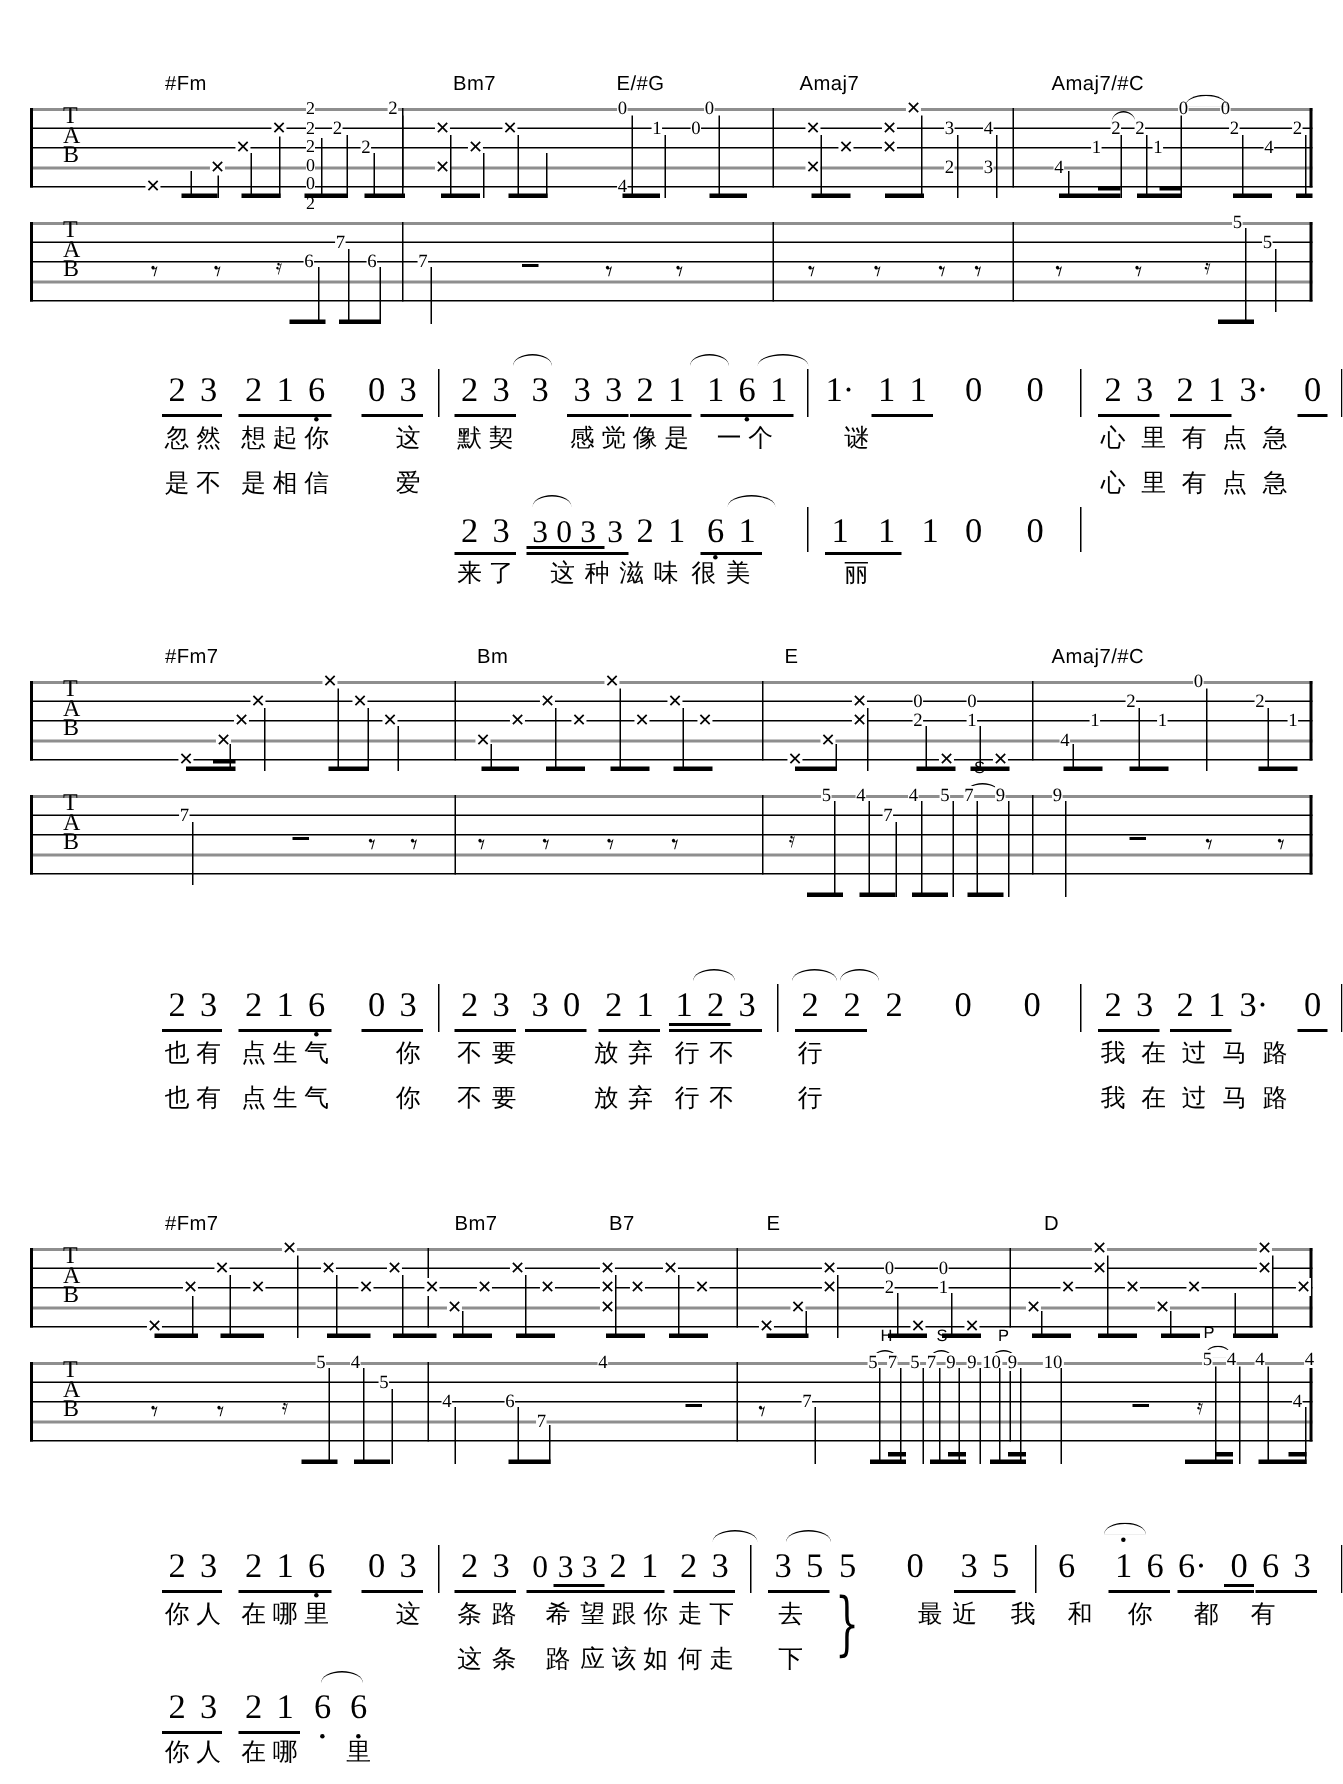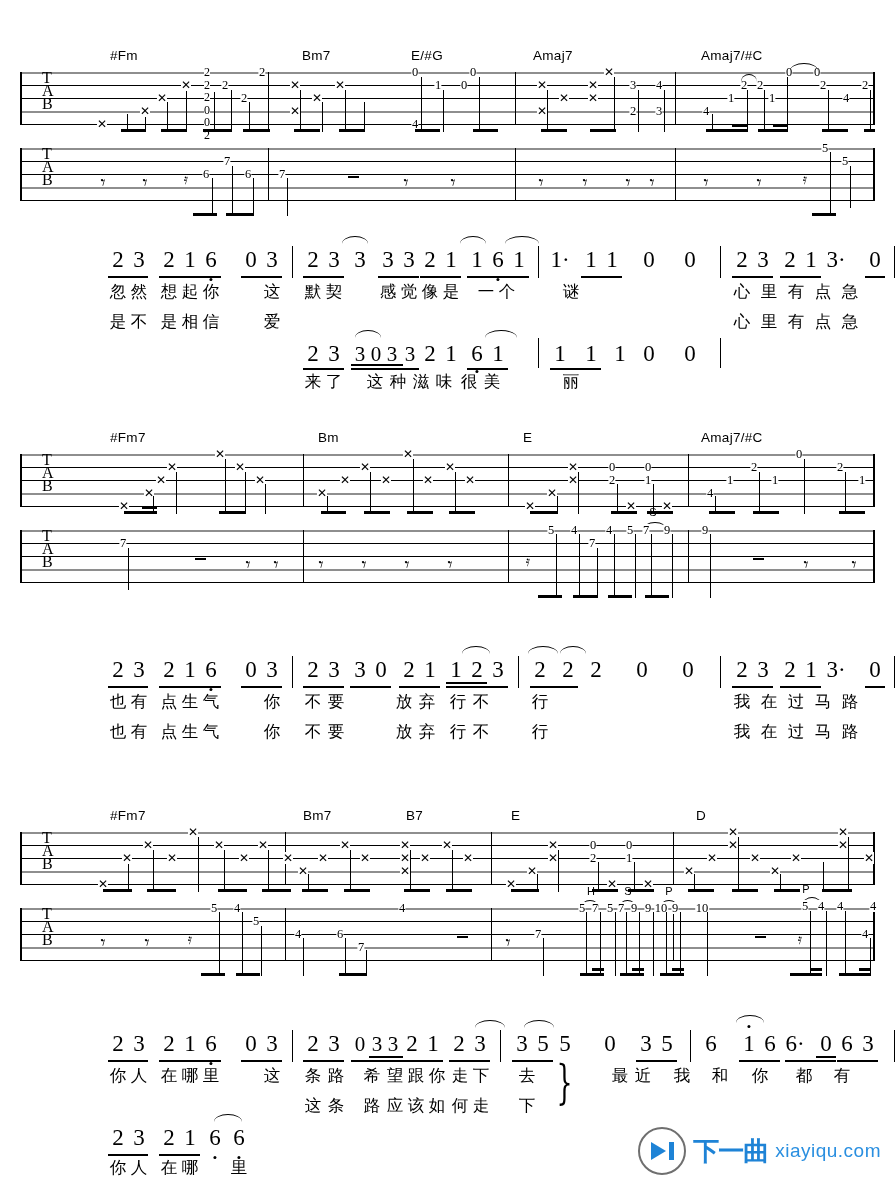--- a/index.html
+++ b/index.html
@@ -951,22 +951,14 @@
 
     <div class="lyrrow">
       <div class="lyr" style="left:98px">你</div>
       <div class="lyr" style="left:119px">人</div>
       <div class="lyr" style="left:149px">在</div>
       <div class="lyr" style="left:170px">哪</div>
       <div class="lyr" style="left:219px">里</div>
     </div>
   </div>
 
-  <div class="logo">
-    <div class="circ">
-      <div class="tri"></div>
-      <div class="bar2"></div>
-    </div>
-    <div class="cn">下一曲</div>
-    <div class="dom">xiayiqu.com</div>
-  </div>
 
 </div>
 
 </body></html>

